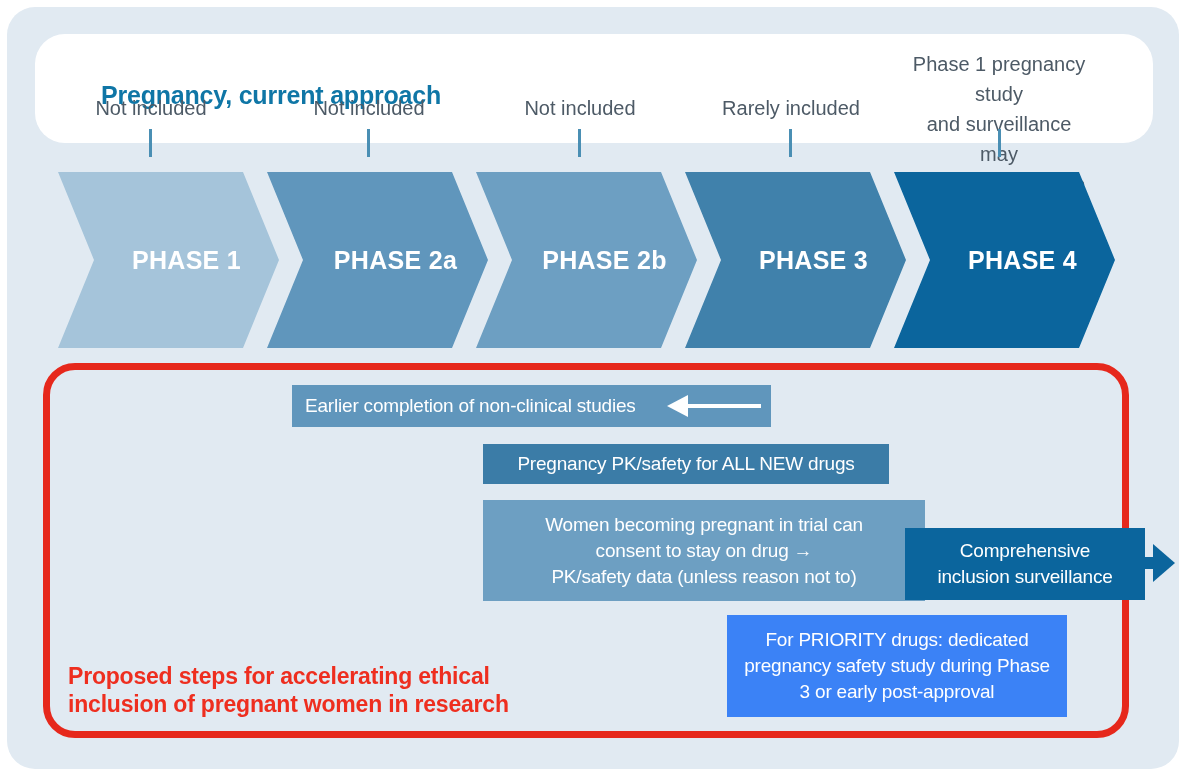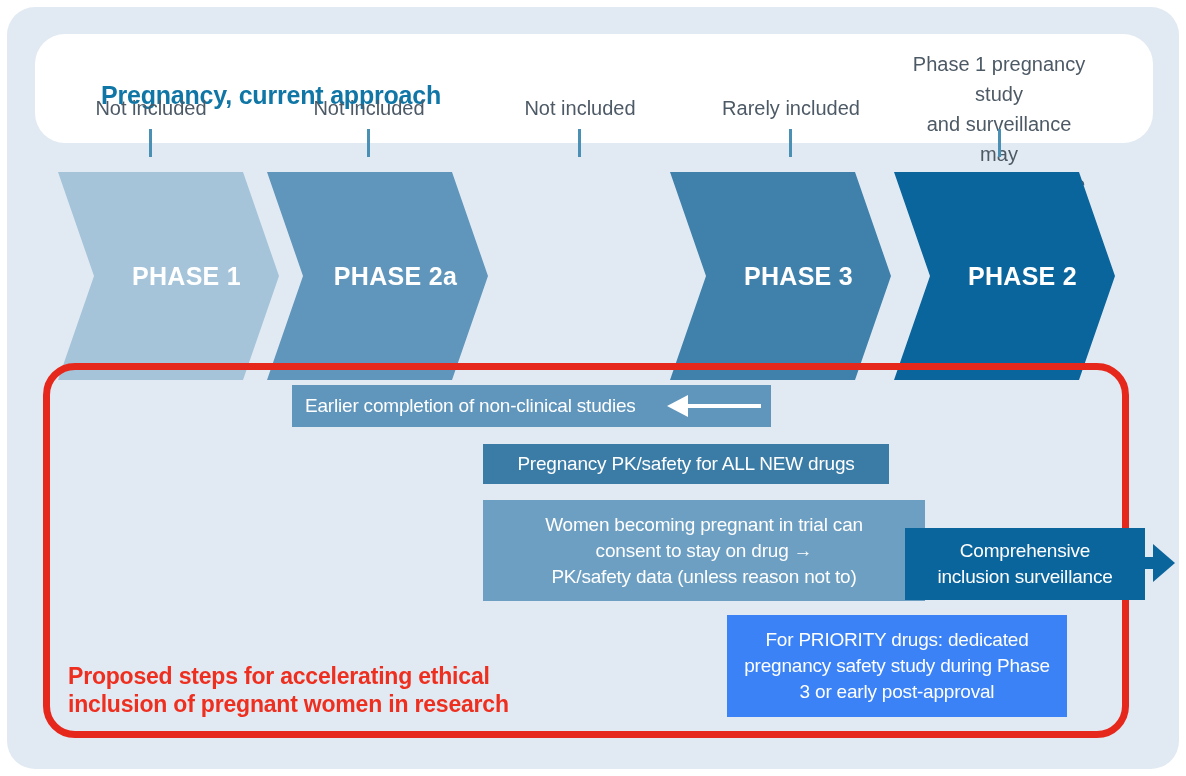--- a/index.html
+++ b/index.html
@@ -8,21 +8,21 @@
   .canvas { position:absolute; left:7px; top:7px; width:1172px; height:762px;
             background:#e1eaf2; border-radius:28px; }
   .header-box { position:absolute; left:35px; top:34px; width:1118px; height:109px;
                 background:#ffffff; border-radius:30px; }
   .title { position:absolute; left:66px; top:47px; font-size:25px; font-weight:bold;
            color:#0f76a6; letter-spacing:-0.2px; }
   .tl-label { position:absolute; top:97px; transform:translateX(-50%);
               font-size:20px; color:#4d5a66; white-space:nowrap; }
   .tl-label.multiline { top:49px; white-space:pre-line; text-align:center; line-height:30px; }
   .tick { position:absolute; top:129px; width:3px; height:28px; background:#4a8fb4; z-index:3; }
-  .chevron { position:absolute; top:172px; width:221px; height:208px;
+  .chevron { position:absolute; top:172px; width:221px; height:176px;
              clip-path:polygon(0 0, 185px 0, 100% 50%, 185px 100%, 0 100%, 36px 50%);
              display:flex; align-items:center; justify-content:center; padding-left:36px;
              color:#ffffff; font-size:25px; font-weight:bold; letter-spacing:0.3px; }
   .red-frame { position:absolute; left:43px; top:363px; width:1086px; height:375px;
                border:7px solid #e6281c; border-radius:32px; z-index:1; }
   .step { position:absolute; z-index:2; color:#ffffff; font-size:19px; letter-spacing:-0.2px;
           display:flex; align-items:center; justify-content:center; text-align:center;
           white-space:pre-line; line-height:26px; }
   .step1 { left:292px; top:385px; width:479px; height:42px; justify-content:flex-start;
            text-align:left; padding-left:13px; }
@@ -61,25 +61,28 @@
   <div class="tick" style="left:578px;"></div>
   <div class="tick" style="left:789px;"></div>
   <div class="tick" style="left:998px;"></div>
 
   <div class="chevron" style="left: 58px; background: rgb(165, 196, 218);">
     <span>PHASE 1</span>
   </div>
   <div class="chevron" style="left: 267px; background: rgb(96, 150, 188);">
     <span>PHASE 2a</span>
   </div>
-  <div class="chevron" style="left: 670px; background: rgb(64, 129, 171);">
+  <div class="chevron" style="left: 476px; background: rgb(109, 159, 194);">
+    <span>PHASE 2b</span>
+  </div>
+  <div class="chevron" style="left: 685px; background: rgb(64, 129, 171);">
     <span>PHASE 3</span>
   </div>
   <div class="chevron" style="left: 894px; background: rgb(11, 101, 157);">
-    <span>PHASE 2</span>
+    <span>PHASE 4</span>
   </div>
 
   <div class="red-frame" style="border-color: rgb(230, 40, 28);"></div>
 
   <div class="step step1" style="background: rgb(96, 150, 188);">
     <span>Earlier completion of non-clinical studies</span>
     <svg class="left-arrow" width="96" height="26">
       <line x1="14" y1="13" x2="94" y2="13" stroke="#ffffff" stroke-width="4"></line>
       <polygon points="0,13 21,2 21,24" fill="#ffffff"></polygon>
     </svg>

